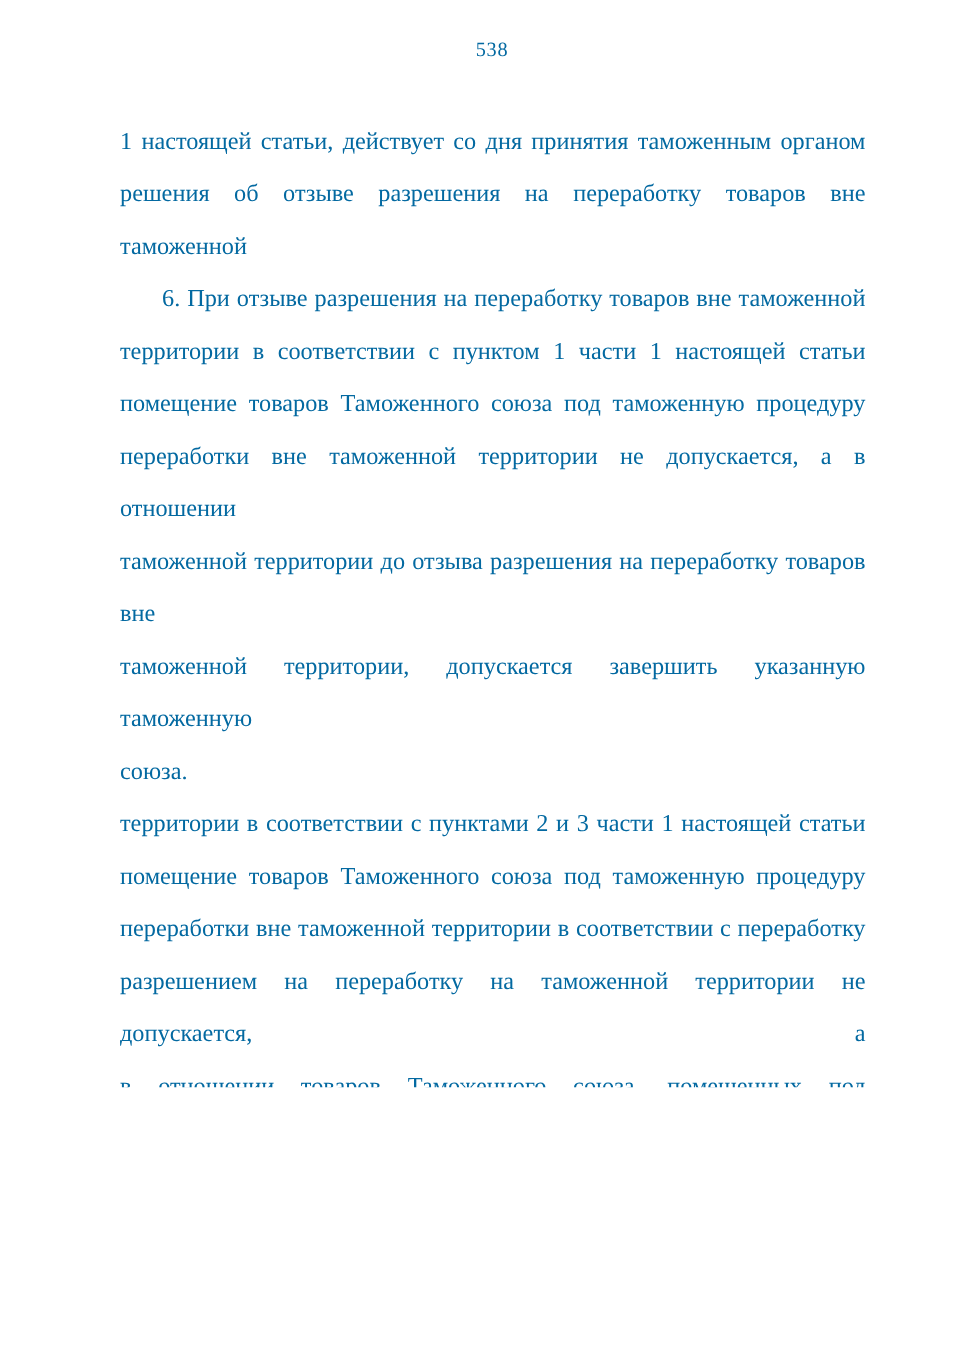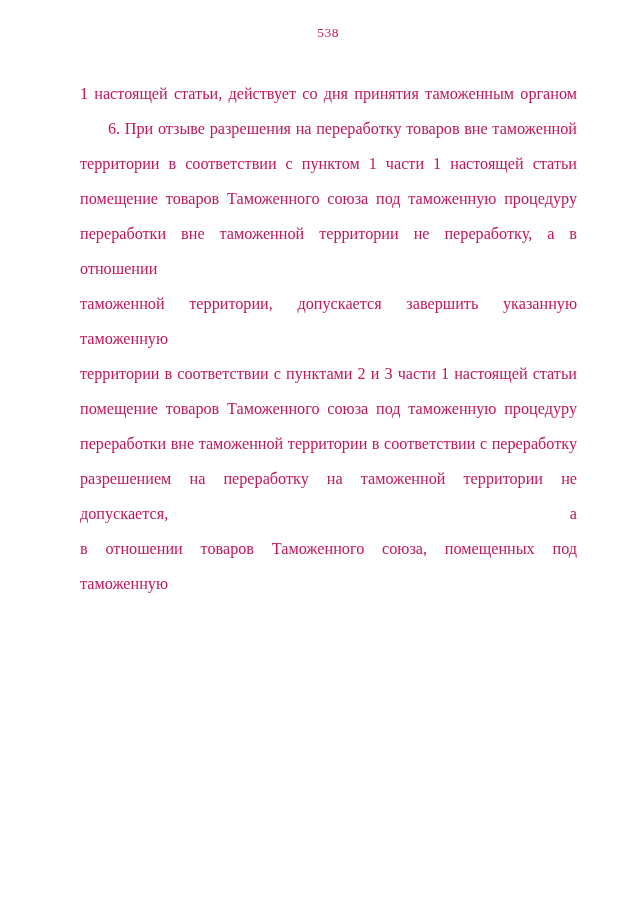--- a/index.html
+++ b/index.html
@@ -6,21 +6,21 @@
     margin: 0;
     padding: 0;
     background: #ffffff;
   }
   .page {
     position: relative;
     width: 640px;
     height: 725px;
     background: #ffffff;
     font-family: "Liberation Serif", "DejaVu Serif", serif;
-    color: #be185d;
+    color: #0369a1;
     overflow: hidden;
     text-decoration: underline;
   }
   .page-number {
     position: absolute;
     top: 25px;
     left: 80px;
     right: 64px;
     text-align: center;
     font-size: 13.5px;
@@ -48,27 +48,30 @@
   }
 </style>
 </head>
 <body>
 
 <div class="page">
   <div class="page-number">538</div>
   <div class="content">
       <div class="paragraph">
         <div class="text-line">1 настоящей статьи, действует со дня принятия таможенным органом</div>
+        <div class="text-line">решения об отзыве разрешения на переработку товаров вне таможенной</div>
       </div>
       <div class="paragraph">
         <div class="text-line first-indent">6. При отзыве разрешения на переработку товаров вне таможенной</div>
         <div class="text-line">территории в соответствии с пунктом 1 части 1 настоящей статьи</div>
         <div class="text-line">помещение товаров Таможенного союза под таможенную процедуру</div>
-        <div class="text-line">переработки вне таможенной территории не переработку, а в отношении</div>
+        <div class="text-line">переработки вне таможенной территории не допускается, а в отношении</div>
+        <div class="text-line">таможенной территории до отзыва разрешения на переработку товаров вне</div>
         <div class="text-line">таможенной территории, допускается завершить указанную таможенную</div>
+        <div class="text-line final-line">союза.</div>
       </div>
       <div class="paragraph">
         <div class="text-line">территории в соответствии с пунктами 2 и 3 части 1 настоящей статьи</div>
         <div class="text-line">помещение товаров Таможенного союза под таможенную процедуру</div>
         <div class="text-line">переработки вне таможенной территории в соответствии с переработку</div>
         <div class="text-line">разрешением на переработку на таможенной территории не допускается, а</div>
         <div class="text-line">в отношении товаров Таможенного союза, помещенных под таможенную</div>
       </div>
     </div>
 </div>

